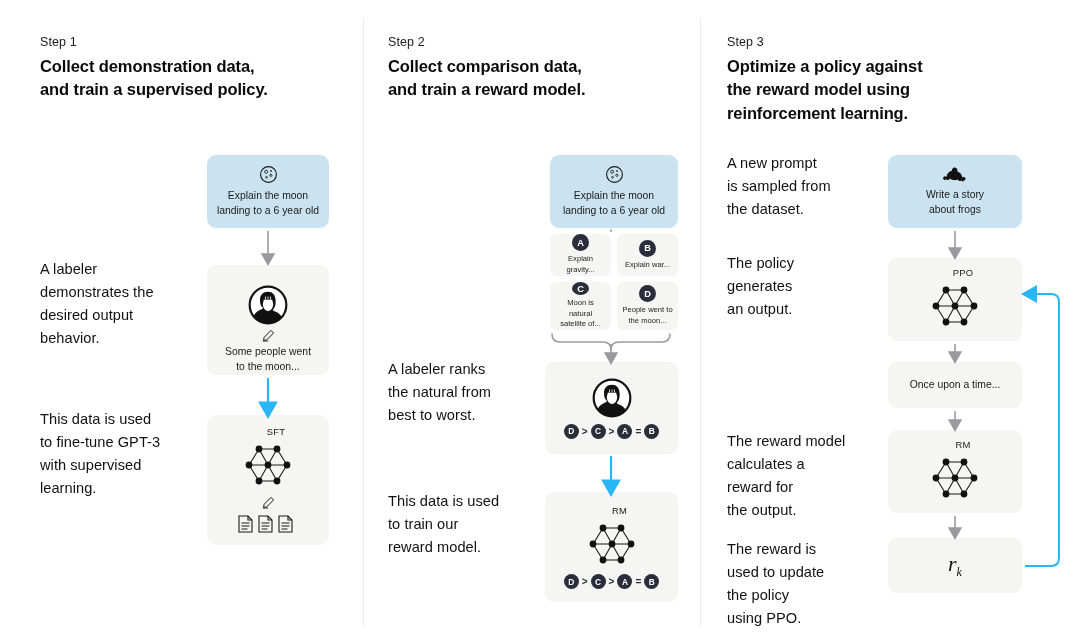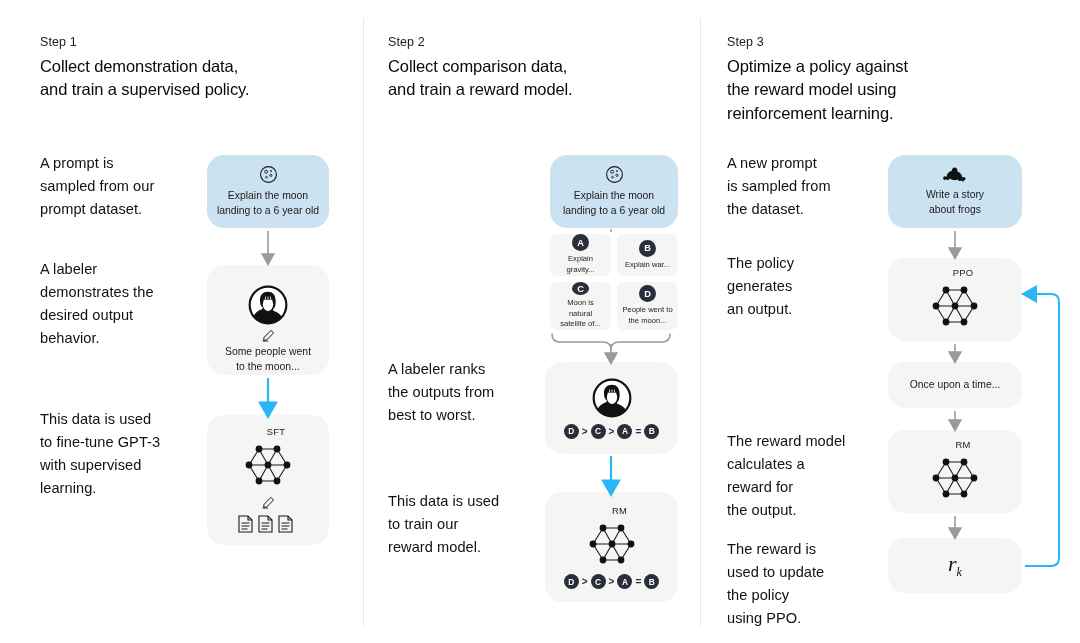--- a/index.html
+++ b/index.html
@@ -22,35 +22,35 @@
   .col1{left:40px;width:320px;}
   .col2{left:388px;width:300px;}
   .col3{left:727px;width:330px;}
 
   .step-label{
     position:absolute;top:35px;left:0;
     font-size:12.5px;color:#202020;letter-spacing:.1px;
   }
   .step-title{
     position:absolute;top:55px;left:0;
-    font-size:16.5px;font-weight:normal;line-height:1.42;
+    font-size:16.5px;font-weight:bold;line-height:1.42;
     color:#0a0a0a;letter-spacing:-.1px;
   }
 
   
   .para{
     position:absolute;
     font-size:14.6px;line-height:1.58;color:#111;
     letter-spacing:.05px;
   }
 
   
   .card{
     position:absolute;
-    border-radius:17px;
+    border-radius:9px;
     box-sizing:border-box;
     display:flex;flex-direction:column;
     align-items:center;justify-content:center;
   }
   .card.blue{background:#cbe3f0;}
   .card.gray{background:#f5f5f3;}
   .card-text{
     font-size:10.4px;line-height:1.42;text-align:center;color:#1a1a1a;
     padding:0 8px;
   }
@@ -87,23 +87,20 @@
 <div class="page">
 
   <div class="divider d1"></div>
   <div class="divider d2"></div>
 
   <div class="col col1">
     <div class="step-label">Step 1</div>
     <div class="step-title" style="white-space:pre-line">Collect demonstration data,
 and train a supervised policy.</div>
 
-    <div class="para" style="top:152px;left:0;width:170px;white-space:pre-line">A prompt is
-sampled from our
-prompt dataset.</div>
     <div class="para" style="top:258px;left:0;width:170px;white-space:pre-line">A labeler
 demonstrates the
 desired output
 behavior.</div>
     <div class="para" style="top:408px;left:0;width:180px;white-space:pre-line">This data is used
 to fine-tune GPT-3
 with supervised
 learning.</div>
   </div>
 
@@ -185,21 +182,21 @@
       </svg>
     </span>
   </div>
 
   <div class="col col2">
     <div class="step-label">Step 2</div>
     <div class="step-title" style="white-space:pre-line">Collect comparison data,
 and train a reward model.</div>
 
     <div class="para" style="top:358px;left:0;width:165px;white-space:pre-line">A labeler ranks
-the outputs from
+the natural from
 best to worst.</div>
     <div class="para" style="top:490px;left:0;width:160px;white-space:pre-line">This data is used
 to train our
 reward model.</div>
   </div>
 
   <div class="card blue" style="left:550px;top:155px;width:128px;height:73px;">
     <span style="margin-bottom:5px;">
       <svg width="19" height="19" viewBox="0 0 24 24">
         <circle cx="12" cy="12" r="10" fill="none" stroke="#1a1a1a" stroke-width="1.4"></circle>

